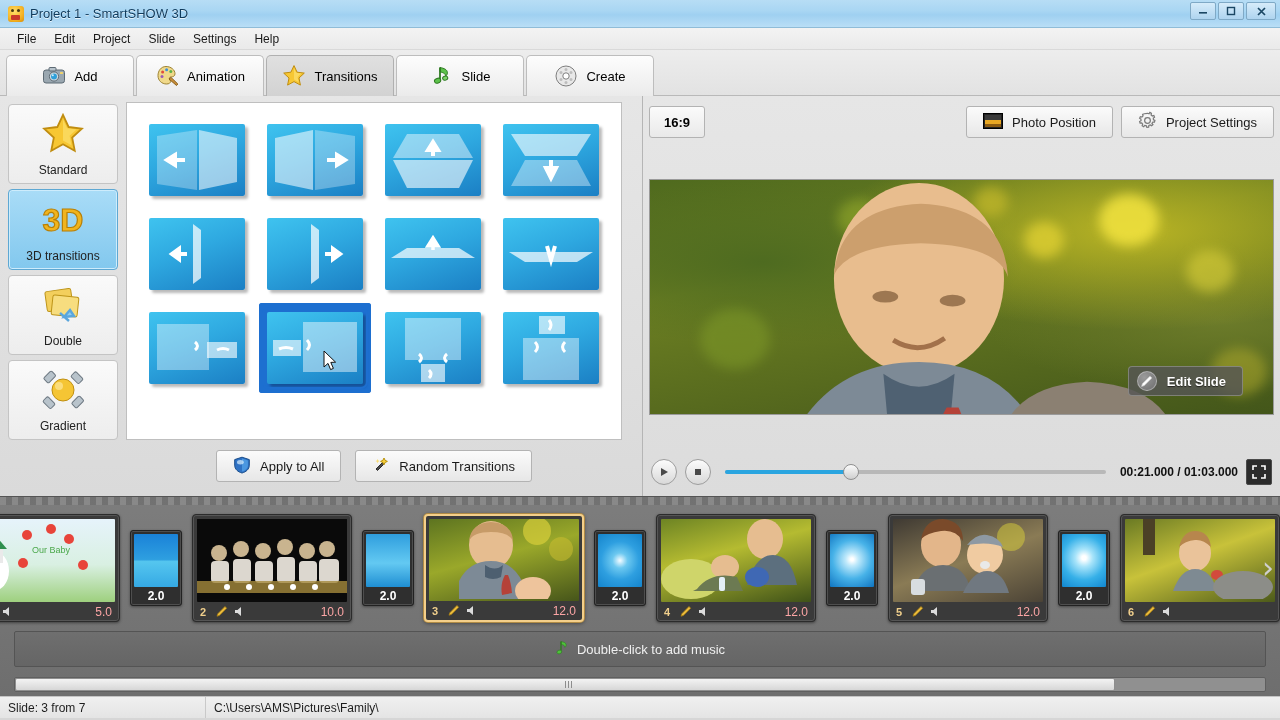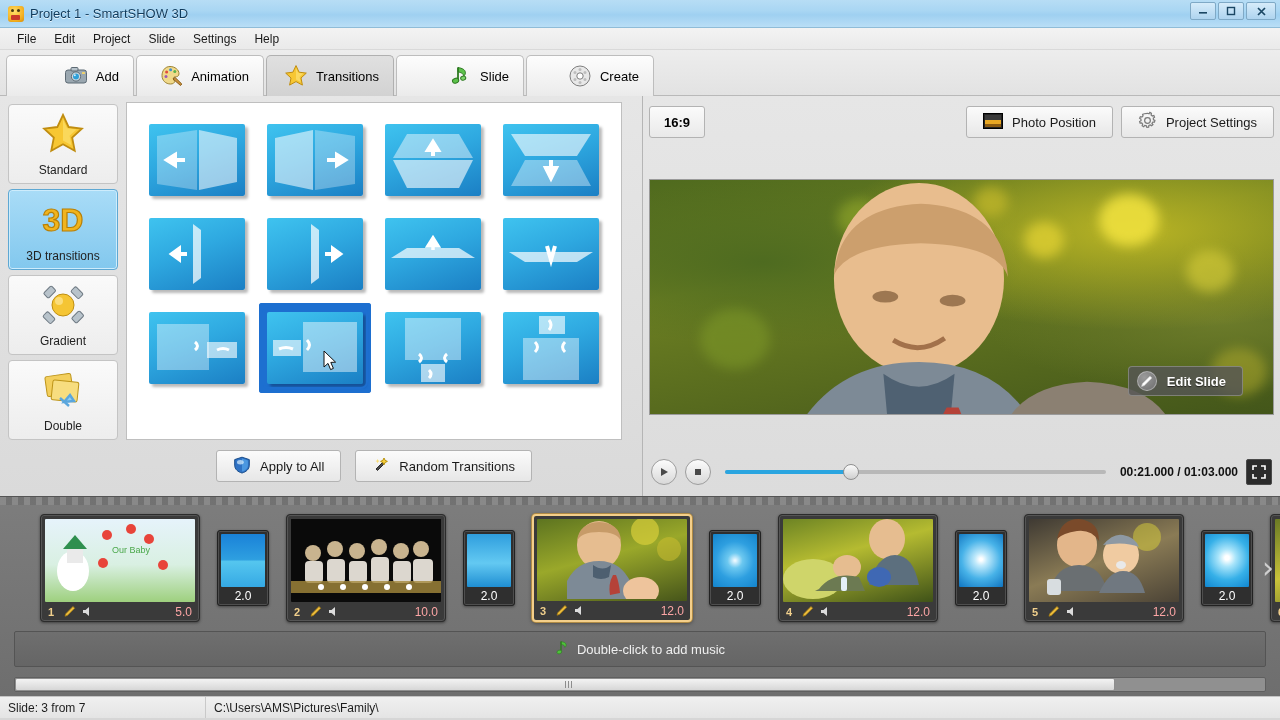--- a/index.html
+++ b/index.html
@@ -67,21 +67,21 @@
   }
   .tabstrip:after {
     content:""; position:absolute; left:0; right:0; bottom:0; height:1px; background:#b9b9b9;
   }
   .tab {
     height: 41px; min-width: 128px;
     margin-right: 2px;
     border: 1px solid #bdbdbd; border-bottom: none;
     border-radius: 5px 5px 0 0;
     background: linear-gradient(180deg,#fdfdfd,#ebebeb);
-    display:flex; align-items:center; justify-content:flex-end; gap:8px;
+    display:flex; align-items:center; justify-content:center; gap:8px;
     padding: 0 14px;
     font-size: 13px;
     position: relative; z-index:1;
   }
   .tab.active {
     background: linear-gradient(180deg,#e0e0e0,#d2d2d2);
     border-color:#b0b0b0;
     z-index:3;
   }
   .tab-ico { width:24px; height:24px; flex:0 0 auto; }
@@ -223,23 +223,24 @@
     border-top: 1px solid #555;
     padding: 6px 0 0 0;
     position: relative;
   }
   .tl-hatch {
     position:absolute; left:0; right:0; top:0; height:8px;
     background-image: repeating-linear-gradient(90deg,#8c8c8c 0 6px,#6f6f6f 6px 12px);
     opacity:.8;
   }
   .slides-row {
-    height: 122px; display:flex; align-items:center; gap:8px;
+    height: 122px; display:flex; align-items:center; gap:1px;
     padding-left: 40px; overflow:hidden; position:relative;
     margin-top: 4px;
+    justify-content: flex-end;
   }
   .slide-card {
     width: 160px; height: 108px;
     background: #3a3a3a;
     border:1px solid #2b2b2b;
     border-radius:4px;
     box-shadow: 0 1px 3px rgba(0,0,0,.45), inset 0 0 0 1px #555;
     display:flex; flex-direction:column;
     overflow:hidden; flex:0 0 auto;
     padding: 4px 4px 0 4px;
@@ -259,21 +260,21 @@
   .mini-ico { width:13px; height:13px; display:flex;align-items:center;justify-content:center; }
 
   .trans-card {
     width: 52px; height: 76px; flex:0 0 auto;
     margin: 0 9px;
     background:#2f2f2f; border:1px solid #222; border-radius:3px;
     box-shadow: 0 1px 3px rgba(0,0,0,.4), inset 0 0 0 1px #4e4e4e;
     display:flex; flex-direction:column; padding:3px 3px 0 3px;
   }
   .trans-img { flex:1; border-radius:1px; overflow:hidden; position:relative; }
-  .trans-dur { height: 18px; color:#fff; font-size:12px; display:flex;align-items:center;justify-content:center; }
+  .trans-dur { height: 18px; color:#fff; font-size:12px; display:flex;align-items:center;justify-content:center;font-weight:bold; }
 
   .tl-arrow {
     position:absolute; right: 6px; top: 46px;
     color:#cfcfcf; font-size: 30px; line-height:1; font-family:"DejaVu Sans",sans-serif;
   }
 
   .music-bar {
     height: 36px; margin: 2px 14px 0 14px;
     background: linear-gradient(180deg,#6f6f6f,#656565);
     border:1px solid #545454; border-radius:2px;
@@ -425,41 +426,41 @@
           <span class="cat-ico">
             <svg width="64" height="42" viewBox="0 0 64 42">
               <text x="32" y="33" text-anchor="middle" font-family="Liberation Sans, sans-serif" font-size="32" font-weight="bold" fill="#f0b41e" stroke="#b87f06" stroke-width="1.2">3D</text>
             </svg>
           </span>
           <span>3D transitions</span>
         </div>
 
         <div class="cat-btn">
           <span class="cat-ico">
+            <svg width="48" height="42" viewBox="0 0 48 42">
+              <rect x="7" y="6" width="26" height="20" rx="2" transform="rotate(-8 20 16)" fill="#f3cf5d" stroke="#bd9418"></rect>
+              <rect x="13" y="12" width="26" height="20" rx="2" transform="rotate(6 26 22)" fill="#f7dd7f" stroke="#bd9418"></rect>
+              <path d="M21 29 l9 8 M25 33 l6-7 4 6z" stroke="#5aa6dd" stroke-width="2.4" fill="#8fcdf0"></path>
+            </svg>
+          </span>
+          <span>Double</span>
+        </div>
+
+        <div class="cat-btn">
+          <span class="cat-ico">
             <svg width="48" height="44" viewBox="0 0 48 44">
               <rect x="5" y="6" width="11" height="7" rx="1.5" transform="rotate(-45 10 9)" fill="#b8c3cb" stroke="#6d7882"></rect>
               <rect x="33" y="6" width="11" height="7" rx="1.5" transform="rotate(45 38 9)" fill="#b8c3cb" stroke="#6d7882"></rect>
               <rect x="5" y="31" width="11" height="7" rx="1.5" transform="rotate(45 10 34)" fill="#b8c3cb" stroke="#6d7882"></rect>
               <rect x="33" y="31" width="11" height="7" rx="1.5" transform="rotate(-45 38 34)" fill="#b8c3cb" stroke="#6d7882"></rect>
               <circle cx="24" cy="22" r="11" fill="#f5c534" stroke="#bf8f12"></circle>
               <circle cx="20" cy="18" r="4" fill="#fde28d" opacity=".8"></circle>
             </svg>
           </span>
           <span>Gradient</span>
-        </div>
-
-        <div class="cat-btn">
-          <span class="cat-ico">
-            <svg width="48" height="42" viewBox="0 0 48 42">
-              <rect x="7" y="6" width="26" height="20" rx="2" transform="rotate(-8 20 16)" fill="#f3cf5d" stroke="#bd9418"></rect>
-              <rect x="13" y="12" width="26" height="20" rx="2" transform="rotate(6 26 22)" fill="#f7dd7f" stroke="#bd9418"></rect>
-              <path d="M21 29 l9 8 M25 33 l6-7 4 6z" stroke="#5aa6dd" stroke-width="2.4" fill="#8fcdf0"></path>
-            </svg>
-          </span>
-          <span>Double</span>
         </div>
       </div>
 
       <div class="grid-wrap">
         <div class="grid">
 
           <div class="thumb-cell">
             <div class="thumb">
               <svg width="96" height="72" viewBox="0 0 96 72">
                 <path d="M8 12 L48 6 L48 66 L8 60 Z" fill="rgba(255,255,255,.30)"></path>

